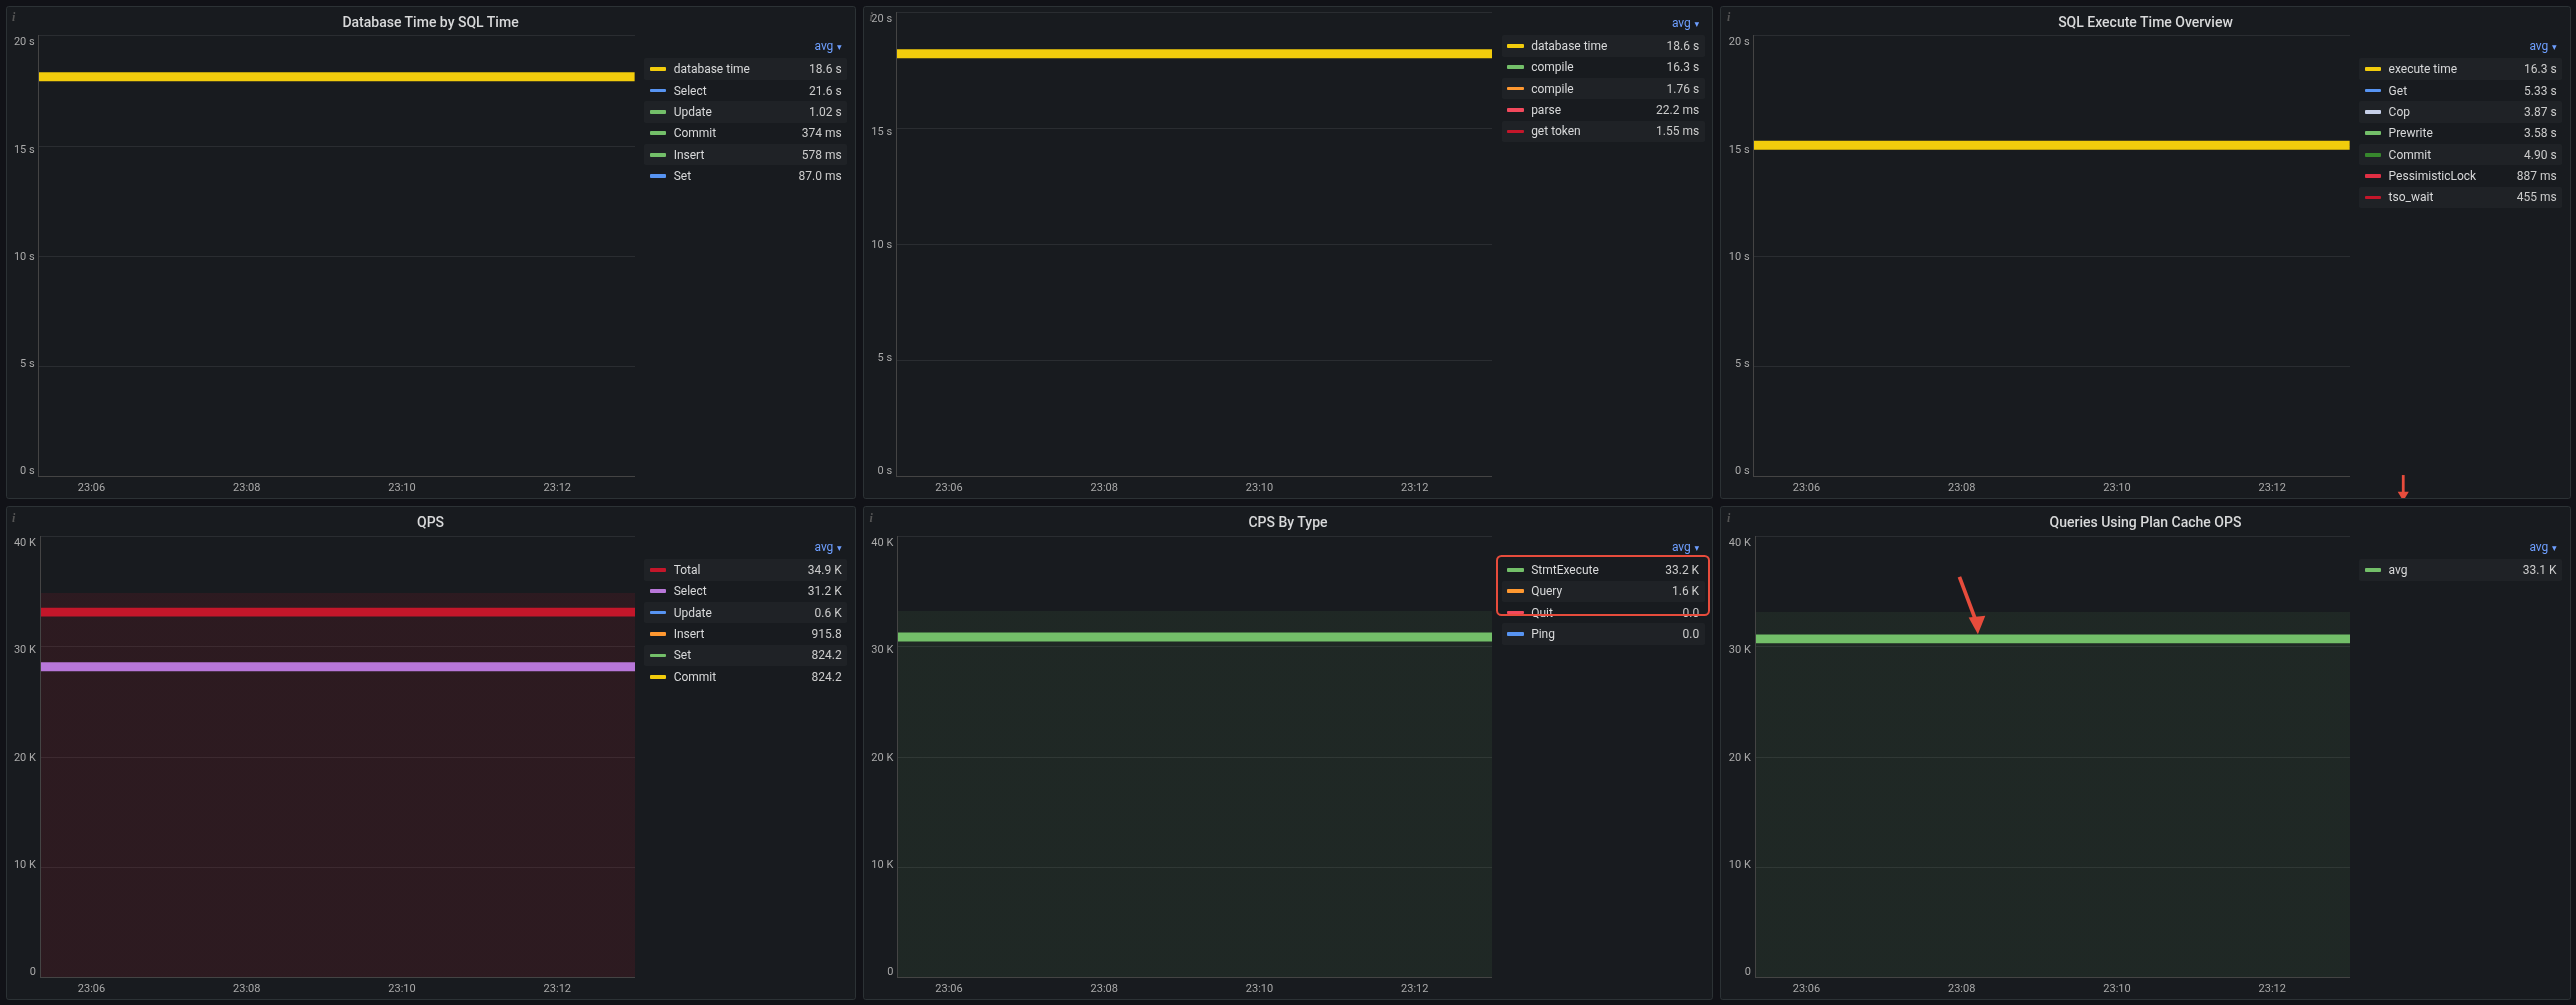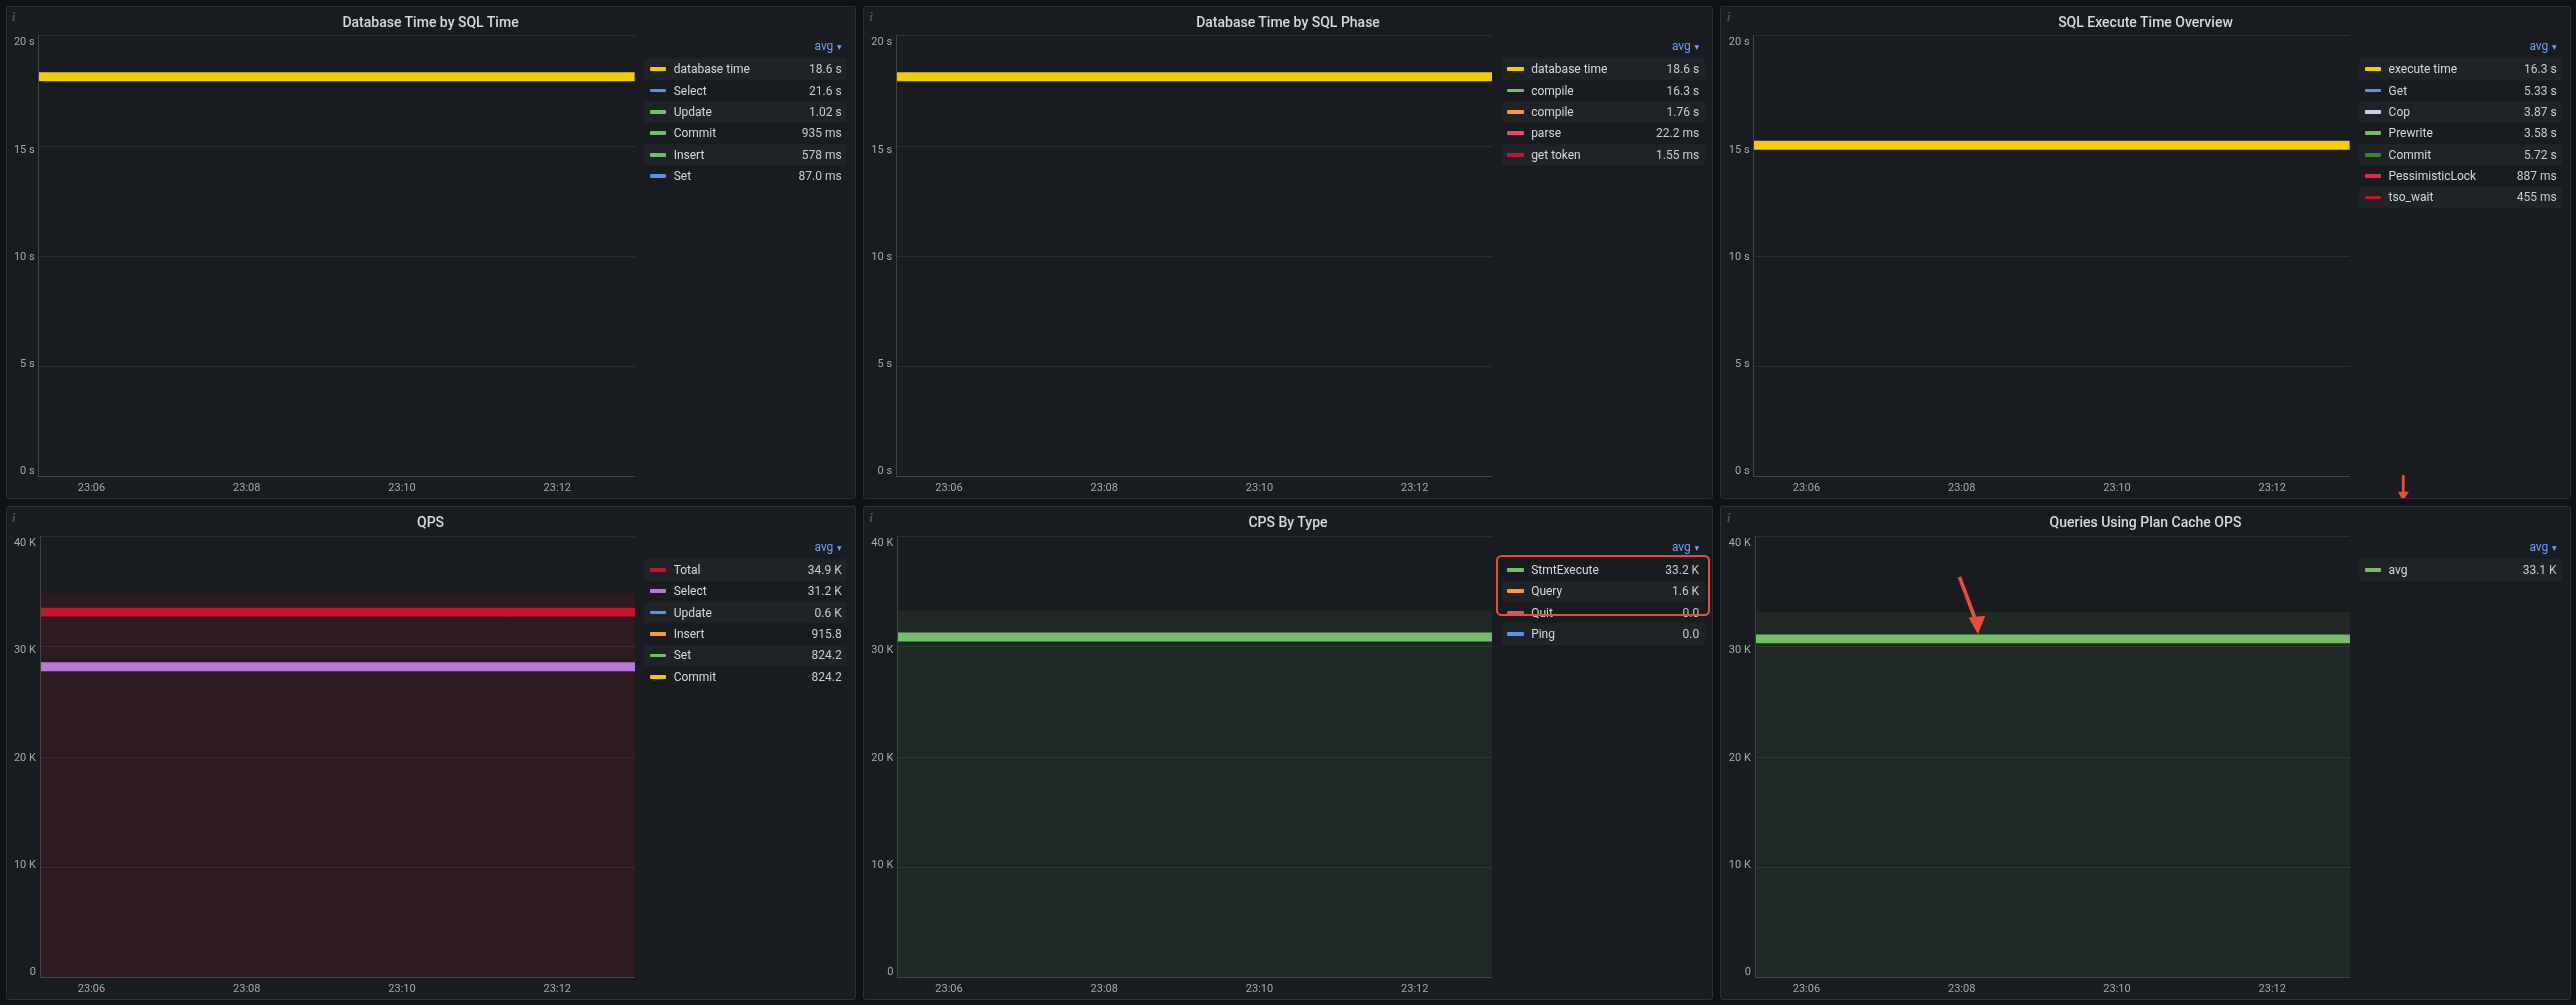--- a/index.html
+++ b/index.html
@@ -397,21 +397,21 @@
                 <span class="swatch" style="background: rgb(115, 191, 105);"></span>
                 <span>Update</span>
               </div>
               <span class="lval">1.02 s</span>
             </div>
             <div class="legend-row">
               <div class="lname">
                 <span class="swatch" style="background: rgb(115, 191, 105);"></span>
                 <span>Commit</span>
               </div>
-              <span class="lval">935 ms</span>
+              <span class="lval">374 ms</span>
             </div>
             <div class="legend-row">
               <div class="lname">
                 <span class="swatch" style="background: rgb(115, 191, 105);"></span>
                 <span>Insert</span>
               </div>
               <span class="lval">578 ms</span>
             </div>
             <div class="legend-row">
               <div class="lname">
@@ -420,21 +420,20 @@
               </div>
               <span class="lval">87.0 ms</span>
             </div>
           </div>
       </div>
     </div>
   </div>
 
   <div class="panel">
     <span class="info-icon">i</span>
-    <div class="panel-title">Database Time by SQL Phase</div>
     <div class="panel-body">
       <div class="chart-area">
         <div class="plot">
           <div class="yaxis">
             <span>20 s</span>
               <span>15 s</span>
               <span>10 s</span>
               <span>5 s</span>
               <span>0 s</span>
           </div>
@@ -985,21 +984,21 @@
                 <span class="swatch" style="background: rgb(115, 191, 105);"></span>
                 <span>Prewrite</span>
               </div>
               <span class="lval">3.58 s</span>
             </div>
             <div class="legend-row">
               <div class="lname">
                 <span class="swatch" style="background: rgb(55, 135, 45);"></span>
                 <span>Commit</span>
               </div>
-              <span class="lval">5.72 s</span>
+              <span class="lval">4.90 s</span>
             </div>
             <div class="legend-row">
               <div class="lname">
                 <span class="swatch" style="background: rgb(224, 47, 68);"></span>
                 <span>PessimisticLock</span>
               </div>
               <span class="lval">887 ms</span>
             </div>
             <div class="legend-row">
               <div class="lname">

